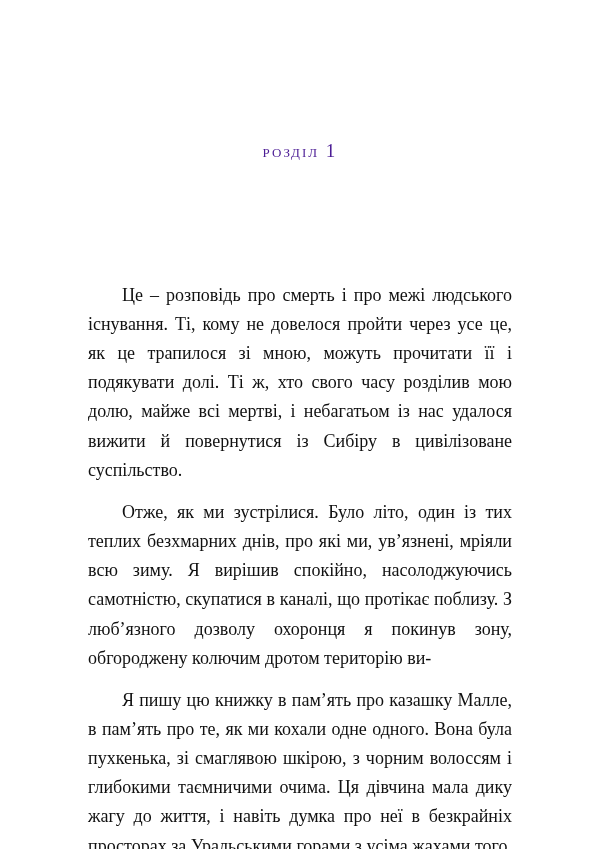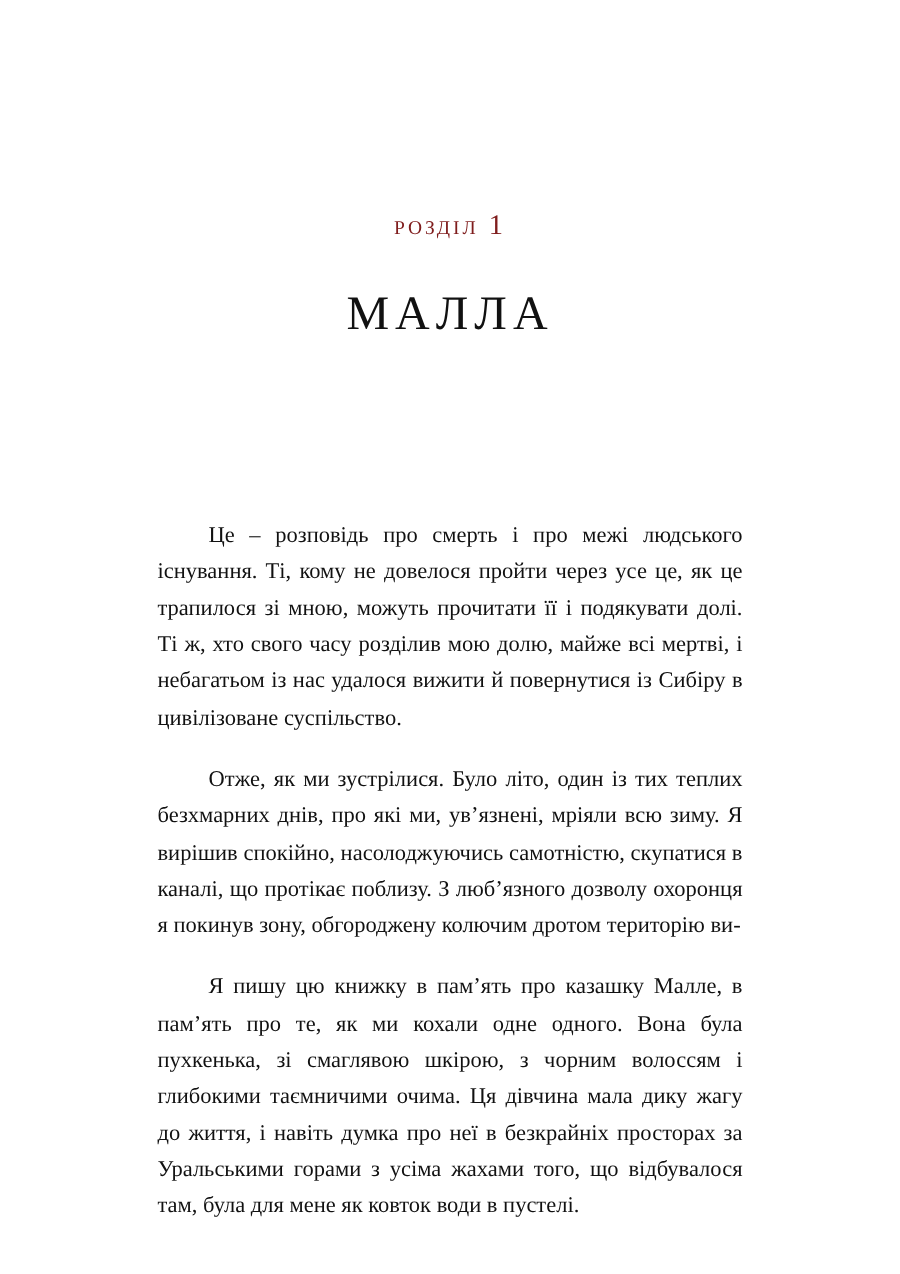--- a/index.html
+++ b/index.html
@@ -23,55 +23,54 @@
   }
   .chapter-head {
     margin-top: 140px;
     text-align: center;
   }
   .chapter-label {
     font-size: 19px;
     letter-spacing: 2.0px;
     font-variant: small-caps;
     text-transform: lowercase;
-    color: #7f1d1d;
+    color: #4c1d95;
     line-height: 1.2;
     margin-top: 39px;
   }
   .chapter-title {
     margin-top: 26px;
     font-size: 32px;
     letter-spacing: 4px;
     color: #111111;
     line-height: 1.2;
   }
   .body-text {
     margin-top: 118px;
   }
   .body-text p {
-    margin: 17px;
-    font-size: 15px;
+    margin: 0;
+    font-size: 18px;
     line-height: 1.62;
     text-align: justify;
     text-indent: 34px;
     text-justify: inter-word;
     hyphens: manual;
   }
   .body-text p + p {
     margin-top: 13px;
   }
 </style>
 </head>
 <body>
 
 <div class="page">
 
   <div class="chapter-head">
     <div class="chapter-label">Розділ 1</div>
-    <div class="chapter-title">МАЛЛА</div>
   </div>
 
   <div class="body-text">
     <p>Це – розповідь про смерть і про межі людського існування. Ті, кому не довелося пройти через усе це, як це трапилося зі мною, можуть прочитати її і подякувати долі. Ті ж, хто свого часу розділив мою долю, майже всі мертві, і небагатьом із нас удалося вижити й повернутися із Сибіру в цивілізоване суспільство.</p>
     <p>Отже, як ми зустрілися. Було літо, один із тих теплих безхмарних днів, про які ми, ув’язнені, мріяли всю зиму. Я вирішив спокійно, насолоджуючись самотністю, скупатися в каналі, що протікає поблизу. З люб’язного дозволу охоронця я покинув зону, обгороджену колючим дротом територію ви-</p>
     <p>Я пишу цю книжку в пам’ять про казашку Малле, в пам’ять про те, як ми кохали одне одного. Вона була пухкенька, зі смаглявою шкірою, з чорним волоссям і глибокими таємничими очима. Ця дівчина мала дику жагу до життя, і навіть думка про неї в безкрайніх просторах за Уральськими горами з усіма жахами того, що відбувалося там, була для мене як ковток води в пустелі.</p>
   </div>
 
 </div>
 

